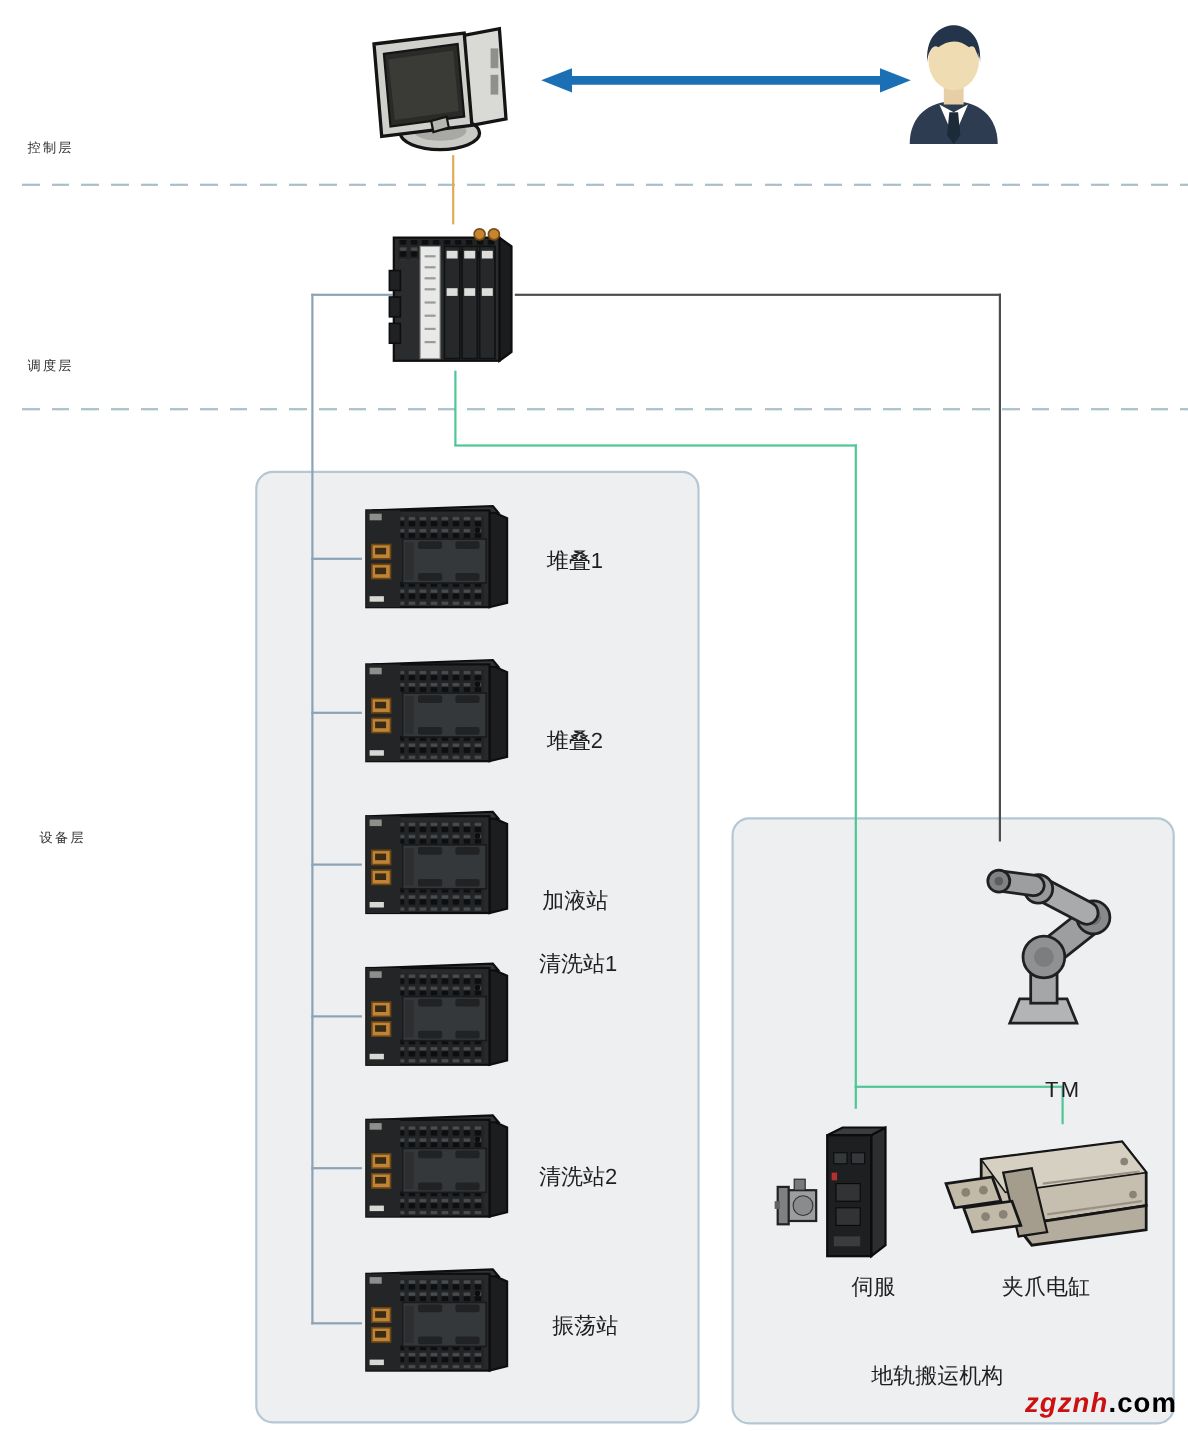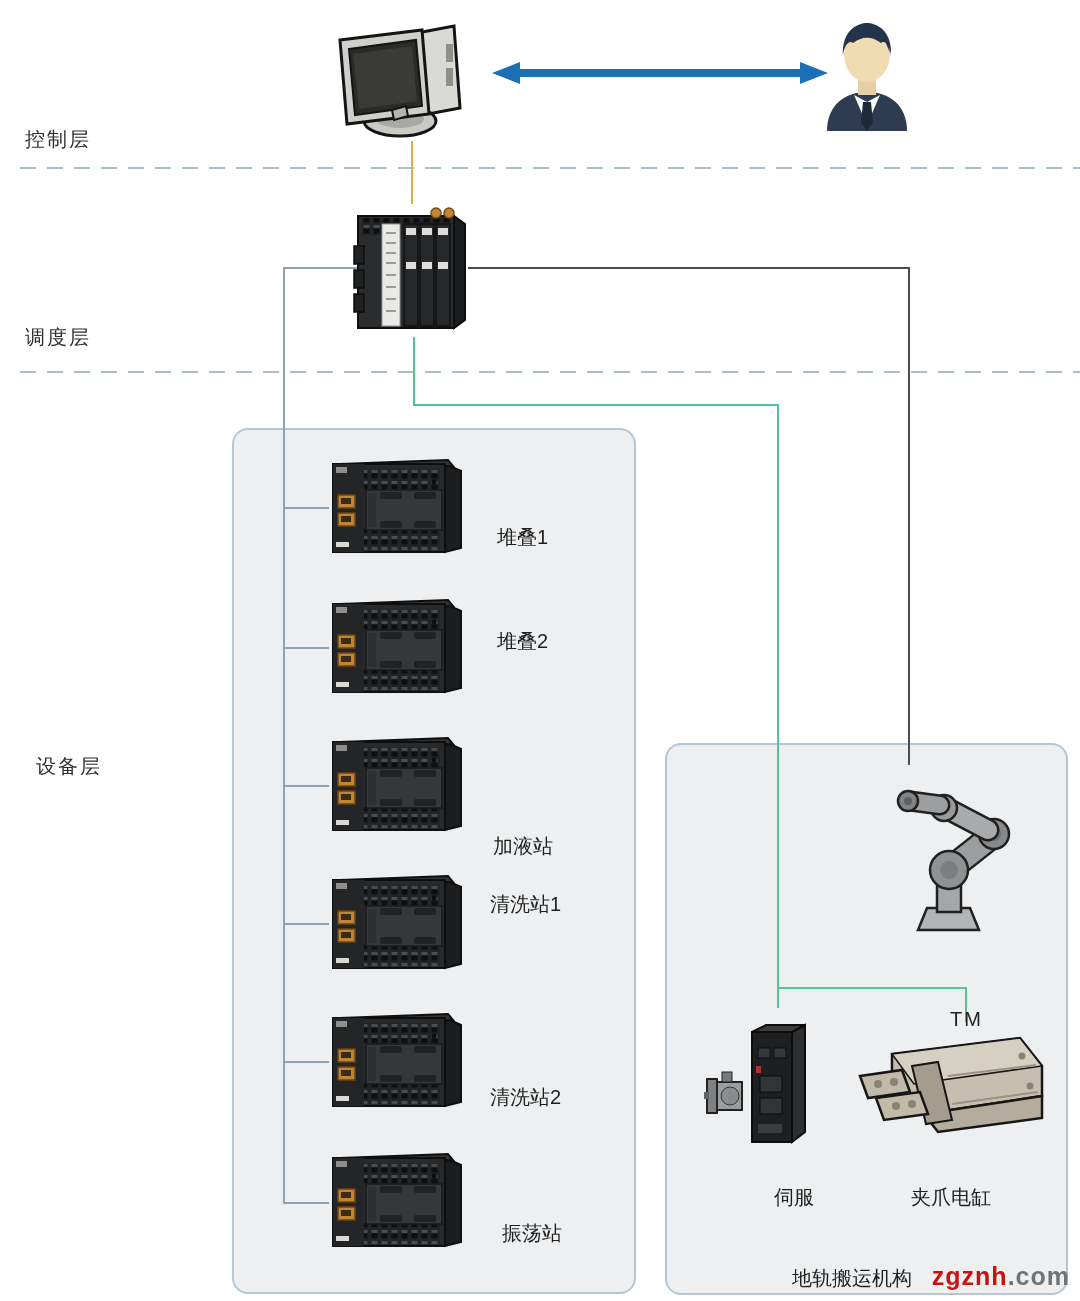--- a/index.html
+++ b/index.html
@@ -1,40 +1,40 @@
 <!DOCTYPE html>
 <html style="--arrow_blue: #1a6fb5; --line_orange: #dfab55; --line_slate: #8ba3b5; --line_dark: #4d4d4d; --line_teal: #4ec695; --layer_divider: #a9bfca; --panel_bg: #edeff1; --panel_border: #b5c7d4; --watermark_red: #cc1111;"><head>
 <meta charset="utf-8">
 <style>
   html,body{margin:0;padding:0;}
   body{font-family:"Liberation Sans","DejaVu Sans",sans-serif;background:#fff;}
   #stage{position:relative;width:1080px;height:1301px;background:#fff;overflow:hidden;}
 
-  .layer-label{position:absolute;font-size:20px;color:#2e2e2e;letter-spacing:2px;}
+  .layer-label{position:absolute;font-size:12px;color:#2e2e2e;letter-spacing:2px;}
 
   .dash-line{position:absolute;height:2px;left:20px;right:0;
     background:repeating-linear-gradient(90deg,var(--layer_divider) 0 16px,transparent 16px 27px);}
 
   .h-line,.v-line{position:absolute;}
   .h-line{height:2px;}
   .v-line{width:2px;}
   .c-slate{background:var(--line_slate);}
   .c-dark{background:var(--line_dark);}
   .c-teal{background:var(--line_teal);}
   .c-orange{background:var(--line_orange);}
 
   .panel{position:absolute;background:var(--panel_bg);border:2px solid var(--panel_border);border-radius:16px;}
 
-  .dev-label{position:absolute;font-size:20px;color:#1f1f1f;white-space:nowrap;margin-top:28px;}
+  .dev-label{position:absolute;font-size:20px;color:#1f1f1f;white-space:nowrap;}
 
   .icon{position:absolute;}
 
   .watermark{position:absolute;right:10px;top:1262px;font-size:25px;font-weight:bold;letter-spacing:1px;}
-  .watermark .red{color:var(--watermark_red);}
-  .watermark .blk{color:#737373;}
+  .watermark .red{color:var(--watermark_red);font-style:italic;}
+  .watermark .blk{color:#000000;}
 
   svg{display:block;}
 </style>
 </head>
 <body>
 
 <svg width="0" height="0" style="position:absolute" aria-hidden="true">
   <defs>
     <pattern id="dots" width="10" height="11" patternUnits="userSpaceOnUse">
       <rect width="10" height="11" fill="#222426"></rect>
@@ -222,21 +222,21 @@
     </svg>
 
   <svg class="icon" style="left:330px;top:458px" width="140" height="100">
       <use href="#sym-plc-device"></use>
     </svg>
   <div class="dev-label" style="left:497px;top:496px">堆叠1</div>
 
   <svg class="icon" style="left:330px;top:598px" width="140" height="100">
       <use href="#sym-plc-device"></use>
     </svg>
-  <div class="dev-label" style="left:497px;top:600px">堆叠2</div>
+  <div class="dev-label" style="left:497px;top:660px">堆叠2</div>
 
   <svg class="icon" style="left:330px;top:736px" width="140" height="100">
       <use href="#sym-plc-device"></use>
     </svg>
   <div class="dev-label" style="left:493px;top:805px">加液站</div>
 
   <svg class="icon" style="left:330px;top:874px" width="140" height="100">
       <use href="#sym-plc-device"></use>
     </svg>
   <div class="dev-label" style="left:490px;top:863px">清洗站1</div>

